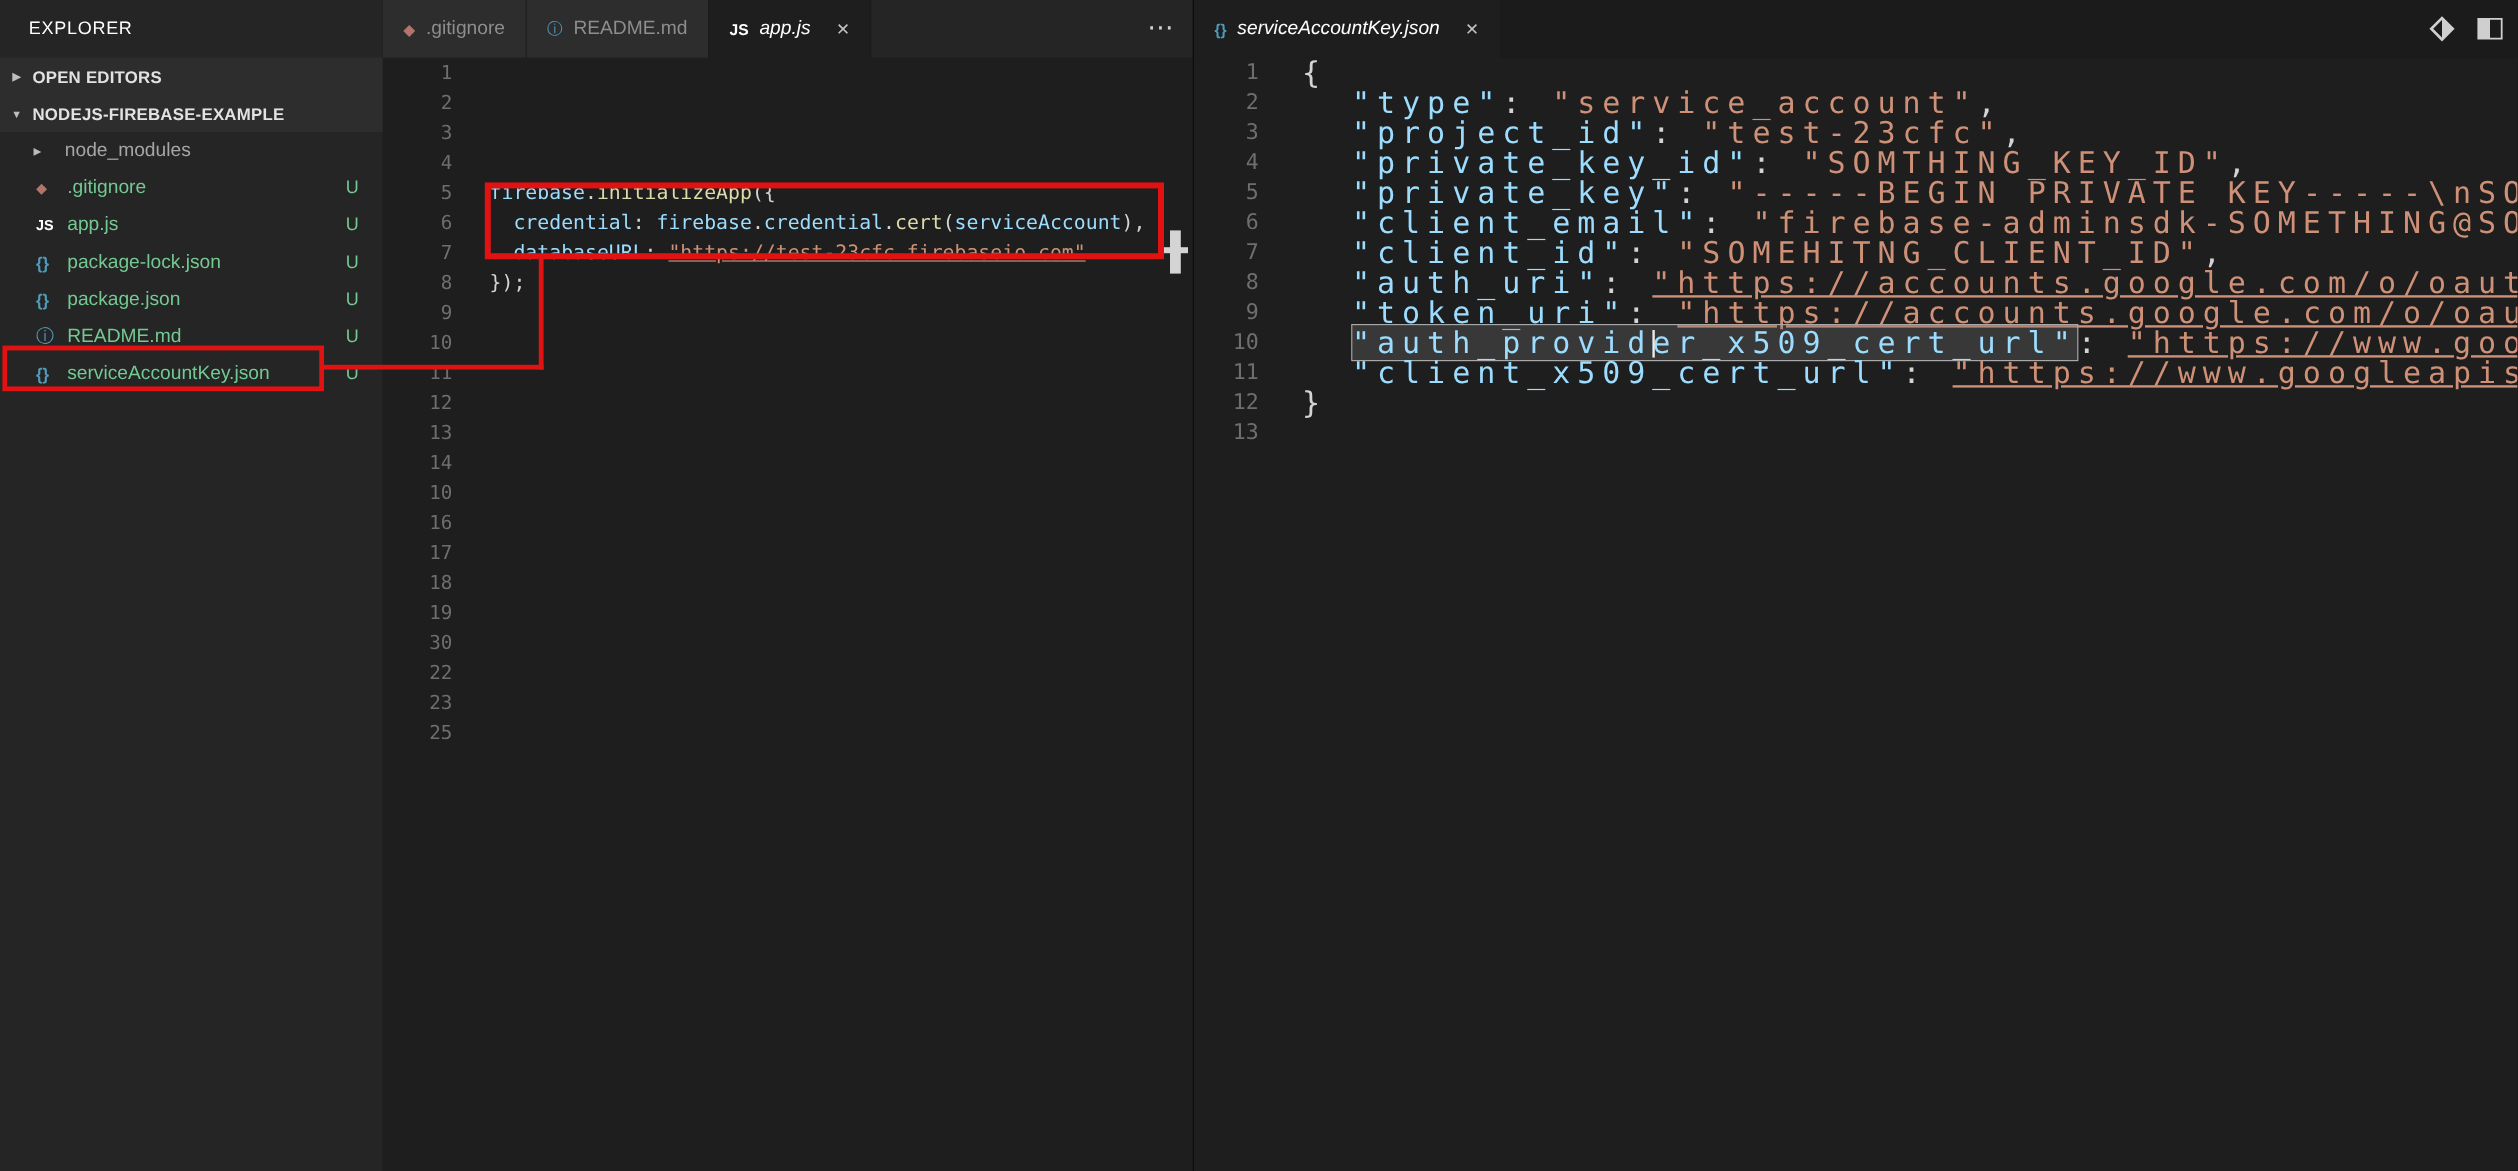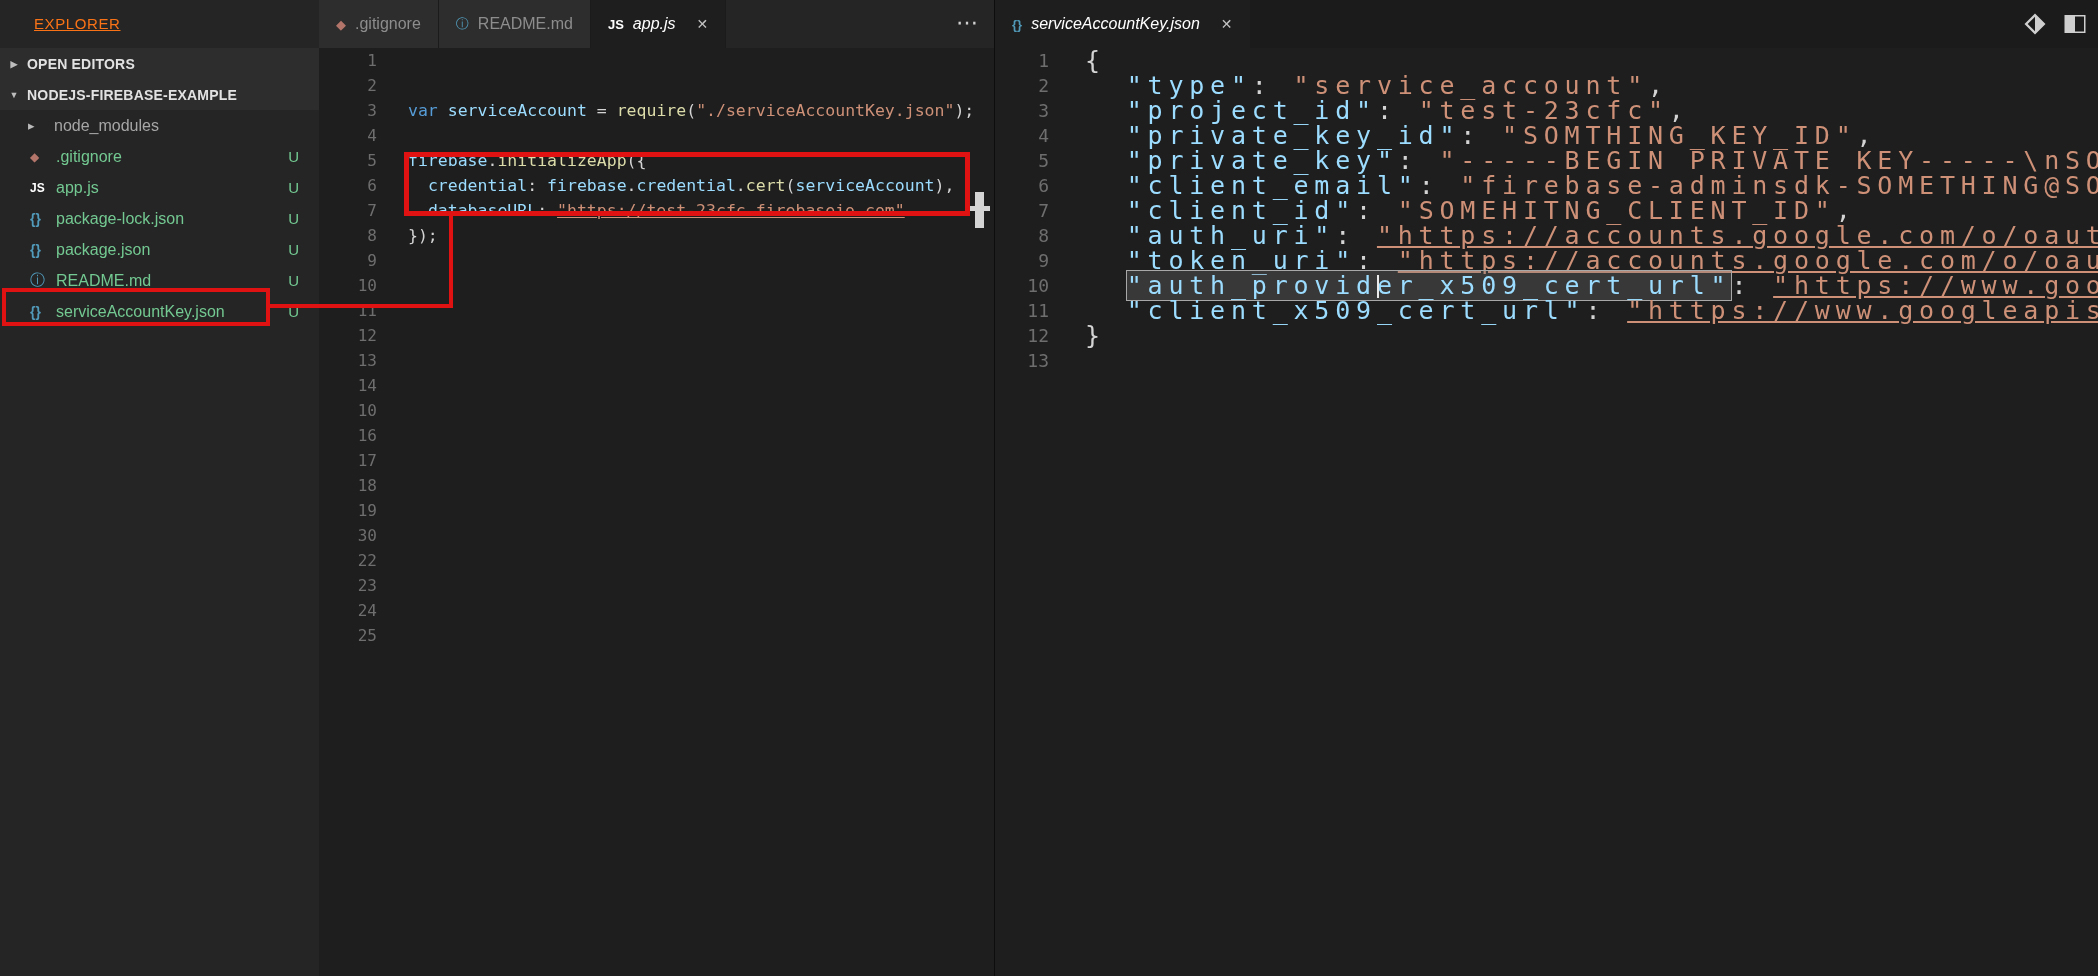--- a/index.html
+++ b/index.html
@@ -7,21 +7,21 @@
   body {
     background:#1e1e1e;
     font-family:"Liberation Sans", sans-serif;
     overflow:hidden; position:relative;
     color:#ccc;
   }
   .app { display:flex; width:2098px; height:976px; }
 
   
   .sidebar { width:319px; flex:none; background:#252526; position:relative; }
-  .sidebar-title { height:48px; line-height:48px; padding-left:34px; font-size:15px; color:#f97316; letter-spacing:.6px;text-decoration:underline; }
+  .sidebar-title { height:48px; line-height:48px; padding-left:24px; font-size:15px; color:#ffffff; letter-spacing:.6px; }
   .section-header { height:31px; display:flex; align-items:center; gap:6px; background:#2d2d2e; font-weight:bold; font-size:14px; color:#e2e2e2; padding-left:7px; letter-spacing:.2px; cursor:default; }
   .twisty { width:14px; font-size:9px; color:#bdbdbd; text-align:center; }
   .file-tree { padding-top:0; }
   .file-row { height:31px; display:flex; align-items:center; padding-left:30px; font-size:16px; position:relative; cursor:default; }
   .file-row.folder { padding-left:28px; }
   .ficon { width:26px; flex:none; font-size:14px; }
   .icon-git { color:#b3756a; font-size:12px; }
   .icon-js { color:#ffffff; font-weight:bold; font-size:12px; font-family:"Liberation Sans",sans-serif; }
   .icon-json { color:#519aba; font-weight:bold; font-size:14px; }
   .icon-info { color:#519aba; font-size:15px; }
@@ -151,21 +151,20 @@
     <div class="editor" data-name="code-left">
         <div class="code-line" data-name="code-line">
           <span class="gutter" data-name="line-number">1</span>
         </div>
         <div class="code-line" data-name="code-line">
           <span class="gutter" data-name="line-number">2</span>
           <span class="ltext" data-name="code-text"></span>
         </div>
         <div class="code-line" data-name="code-line">
           <span class="gutter" data-name="line-number">3</span>
-          <span class="ltext" data-name="code-text"><span class="kw">var </span><span class="var">serviceAccount</span><span class="pun"> = </span><span class="fn">require</span><span class="pun">(</span><span class="str">"./serviceAccountKey.json"</span><span class="pun">);</span></span>
         </div>
         <div class="code-line" data-name="code-line">
           <span class="gutter" data-name="line-number">4</span>
           <span class="ltext" data-name="code-text"></span>
         </div>
         <div class="code-line" data-name="code-line">
           <span class="gutter" data-name="line-number">5</span>
           <span class="ltext" data-name="code-text"><span class="var">firebase</span><span class="pun">.</span><span class="fn">initializeApp</span><span class="pun">({</span></span>
         </div>
         <div class="code-line" data-name="code-line">
@@ -227,24 +226,20 @@
         <div class="code-line" data-name="code-line">
           <span class="gutter" data-name="line-number">30</span>
           <span class="ltext" data-name="code-text"></span>
         </div>
         <div class="code-line" data-name="code-line">
           <span class="gutter" data-name="line-number">22</span>
           <span class="ltext" data-name="code-text"></span>
         </div>
         <div class="code-line" data-name="code-line">
           <span class="gutter" data-name="line-number">23</span>
-          <span class="ltext" data-name="code-text"></span>
-        </div>
-        <div class="code-line" data-name="code-line">
-          <span class="gutter" data-name="line-number">24</span>
           <span class="ltext" data-name="code-text"></span>
         </div>
         <div class="code-line" data-name="code-line">
           <span class="gutter" data-name="line-number">25</span>
           <span class="ltext" data-name="code-text"></span>
         </div>
       </div>
   </div>
 
   <div class="group group-right" data-name="editor-group-right">

